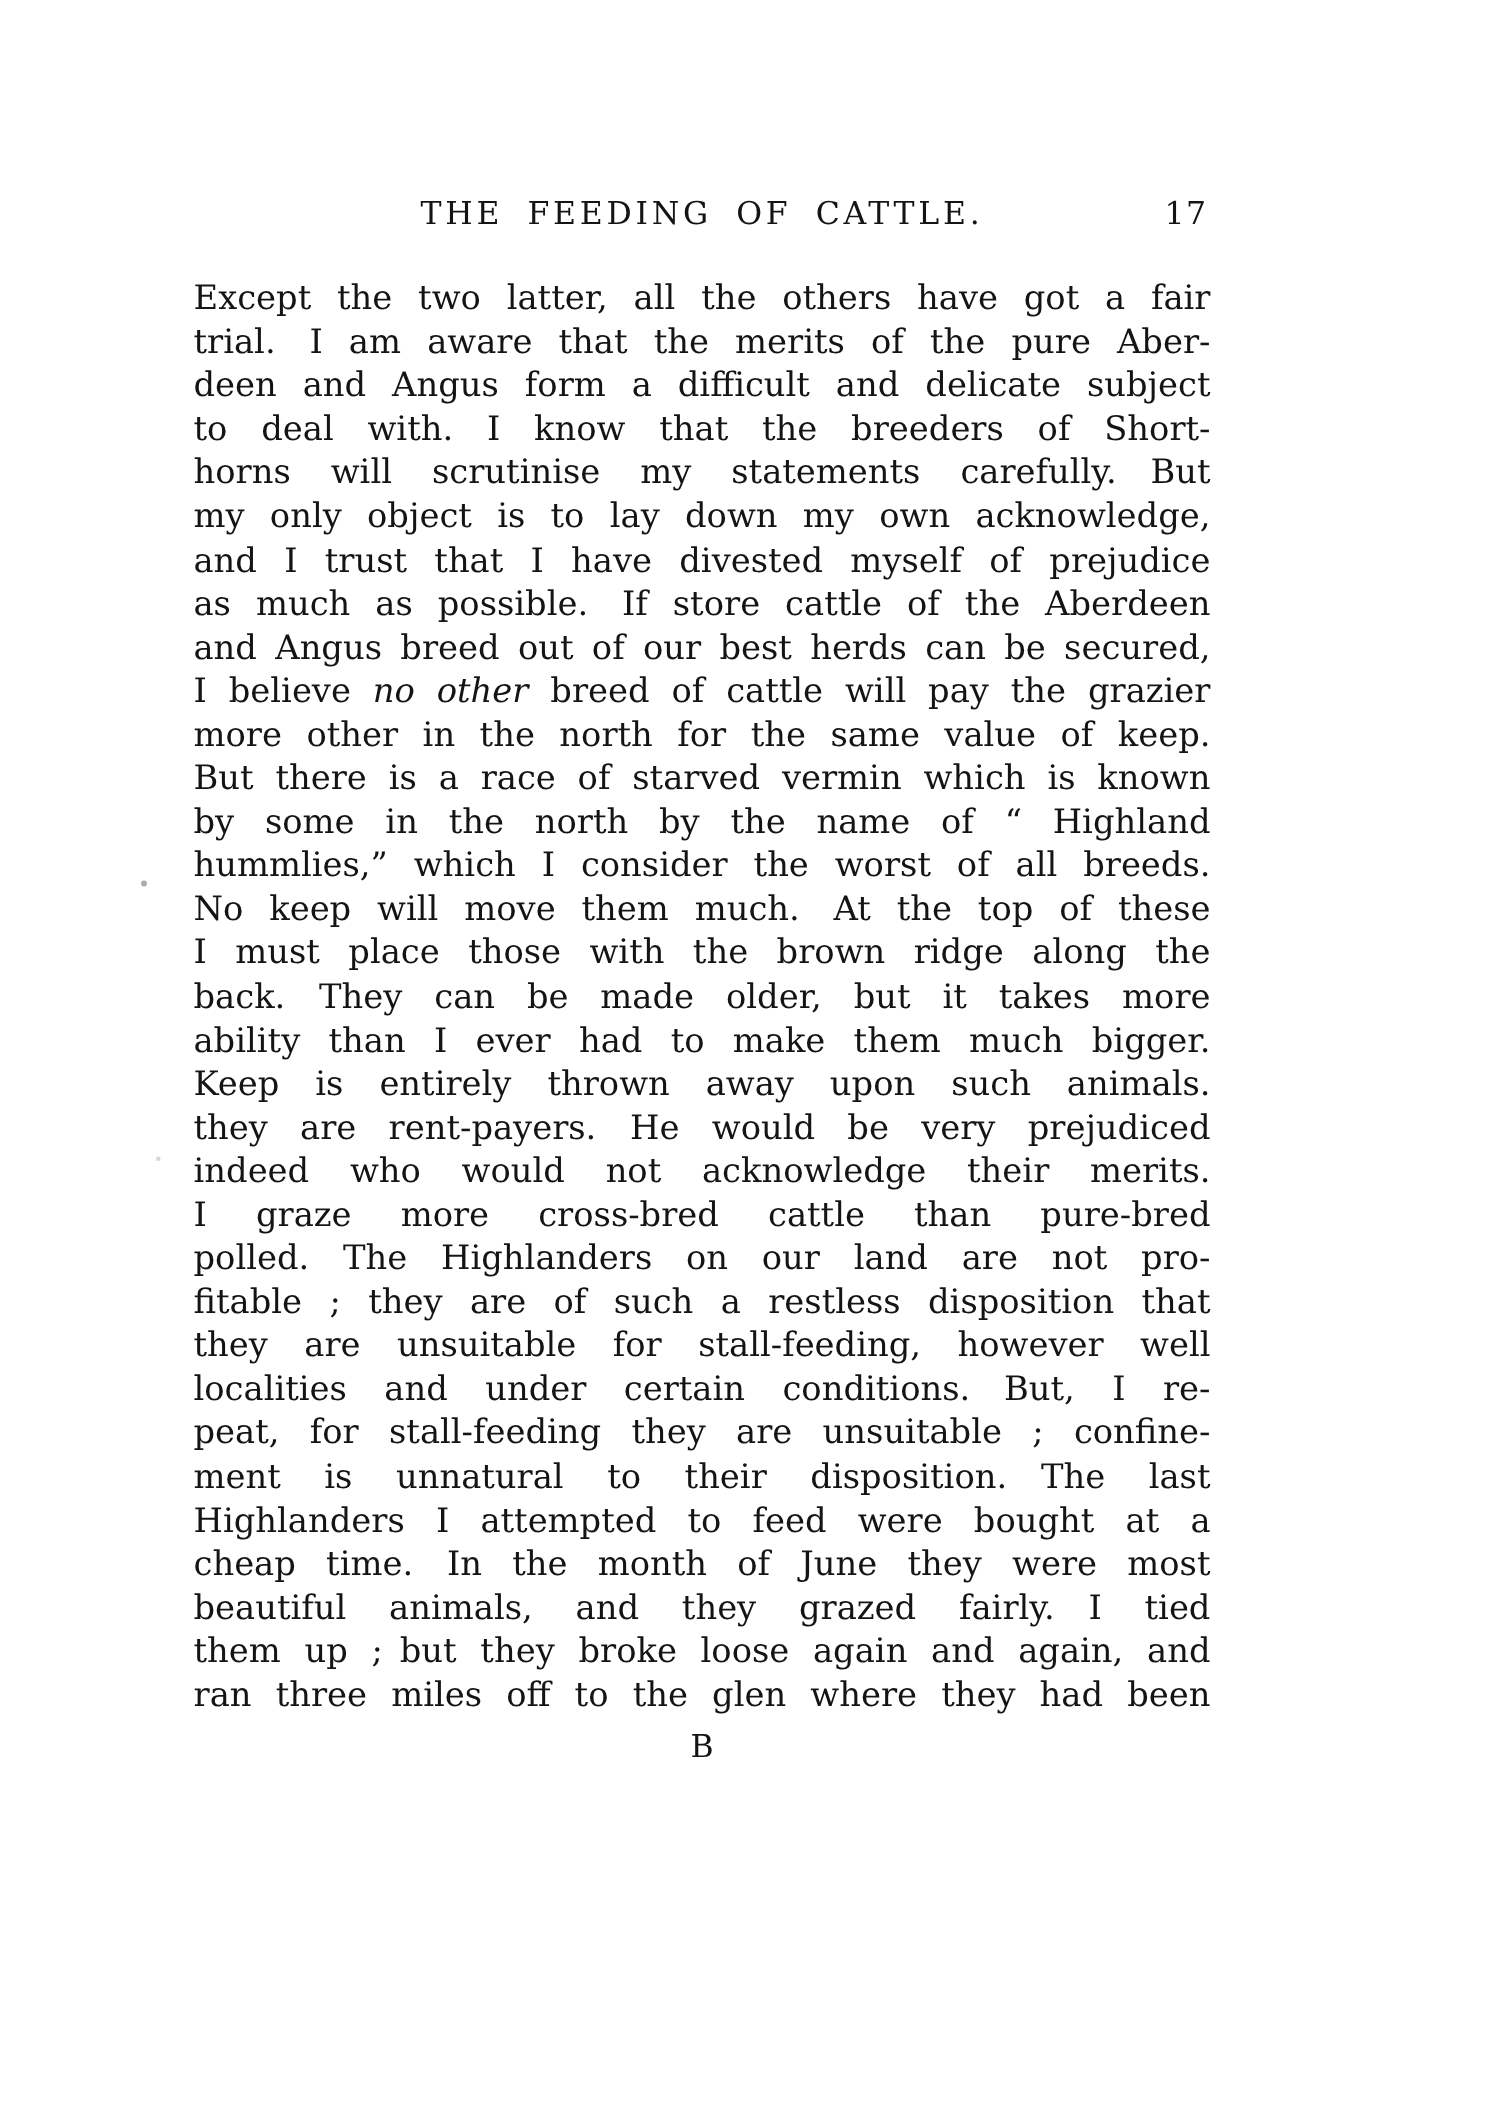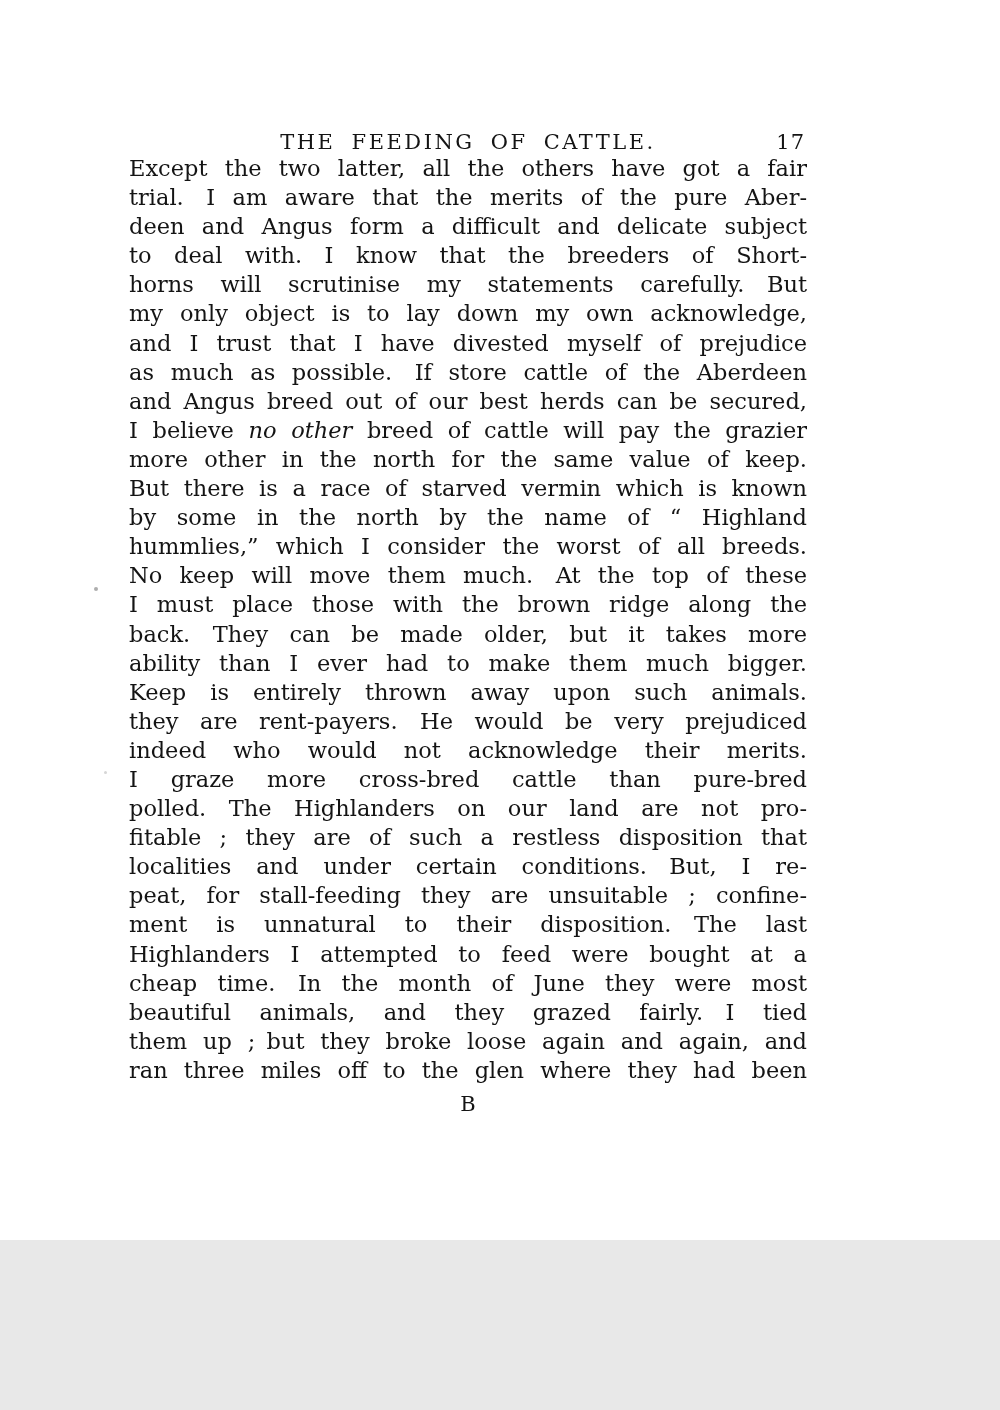--- a/index.html
+++ b/index.html
@@ -3,21 +3,21 @@
 <meta charset="utf-8">
 <style>
   html, body {
     margin: 0;
     padding: 0;
     background: #e8e8e8;
   }
   .page {
     position: relative;
     width: 1000px;
-    height: 1240px;
+    height: 1410px;
     background: #ffffff;
     font-family: "DejaVu Serif", "Liberation Serif", serif;
     color: #141414;
     overflow: hidden;
     margin: 0 auto;
   }
   .column {
     position: absolute;
     left: 129px;
     top: 130px;
@@ -35,20 +35,21 @@
     letter-spacing: 2.5px;
     word-spacing: 7px;
   }
   .running-header .pagenum {
     position: absolute;
     right: 2px;
     top: 0;
     letter-spacing: 1px;
   }
   .body-text {
+    margin-top: 31px;
   }
   .line {
     font-size: 22.5px;
     line-height: 29.1px;
     text-align: justify;
     text-align-last: justify;
     -moz-text-align-last: justify;
   }
   .line em {
   }
@@ -102,20 +103,21 @@
       <div class="line">No keep will move them much. At the top of these</div>
       <div class="line">I must place those with the brown ridge along the</div>
       <div class="line">back. They can be made older, but it takes more</div>
       <div class="line">ability than I ever had to make them much bigger.</div>
       <div class="line">Keep is entirely thrown away upon such animals.</div>
       <div class="line">they are rent-payers. He would be very prejudiced</div>
       <div class="line">indeed who would not acknowledge their merits.</div>
       <div class="line">I graze more cross-bred cattle than pure-bred</div>
       <div class="line">polled. The Highlanders on our land are not pro-</div>
       <div class="line">fitable ; they are of such a restless disposition that</div>
+      <div class="line">they are unsuitable for stall-feeding, however well</div>
       <div class="line">localities and under certain conditions. But, I re-</div>
       <div class="line">peat, for stall-feeding they are unsuitable ; confine-</div>
       <div class="line">ment is unnatural to their disposition. The last</div>
       <div class="line">Highlanders I attempted to feed were bought at a</div>
       <div class="line">cheap time. In the month of June they were most</div>
       <div class="line">beautiful animals, and they grazed fairly. I tied</div>
       <div class="line">them up ; but they broke loose again and again, and</div>
       <div class="line">ran three miles off to the glen where they had been</div>
     </div>
 

